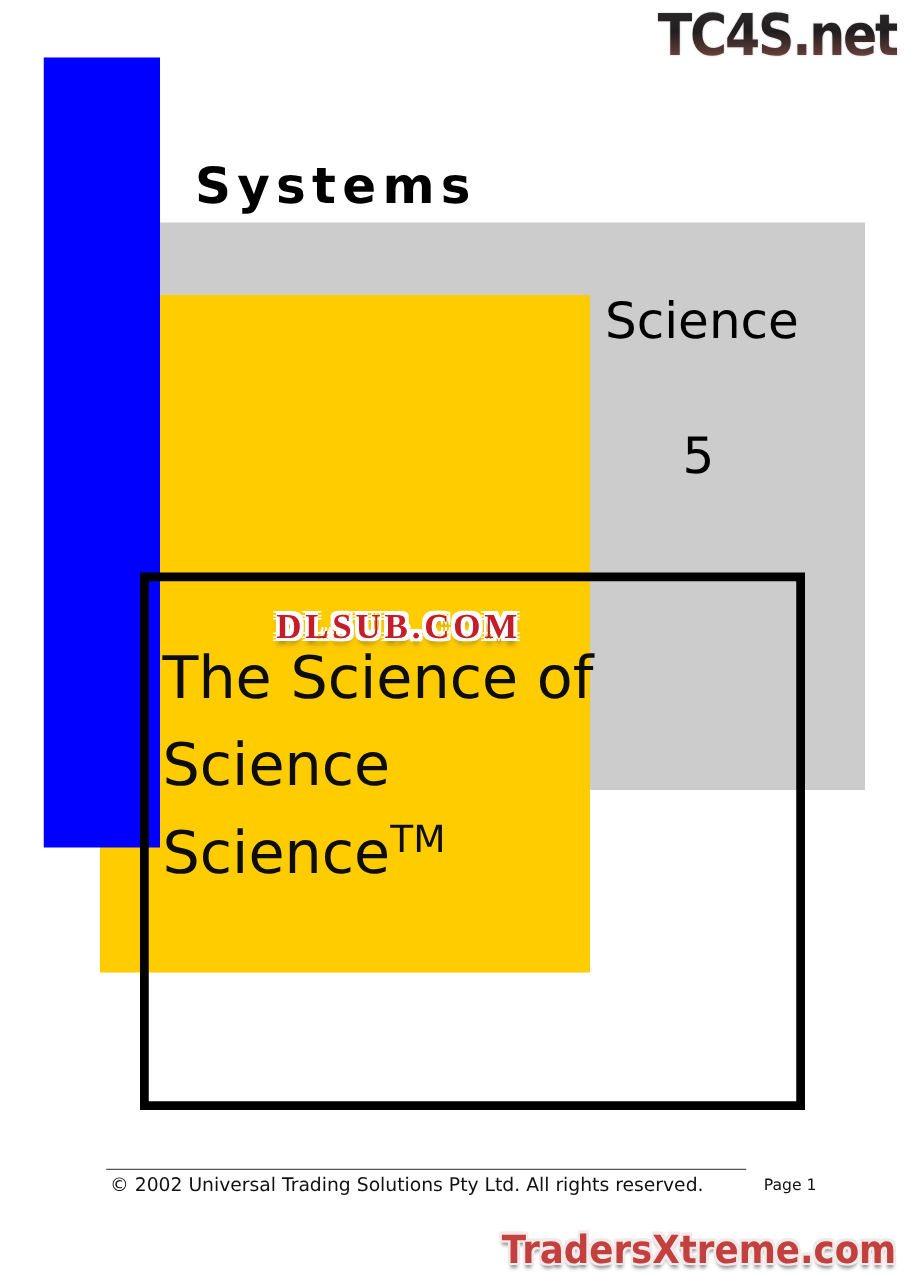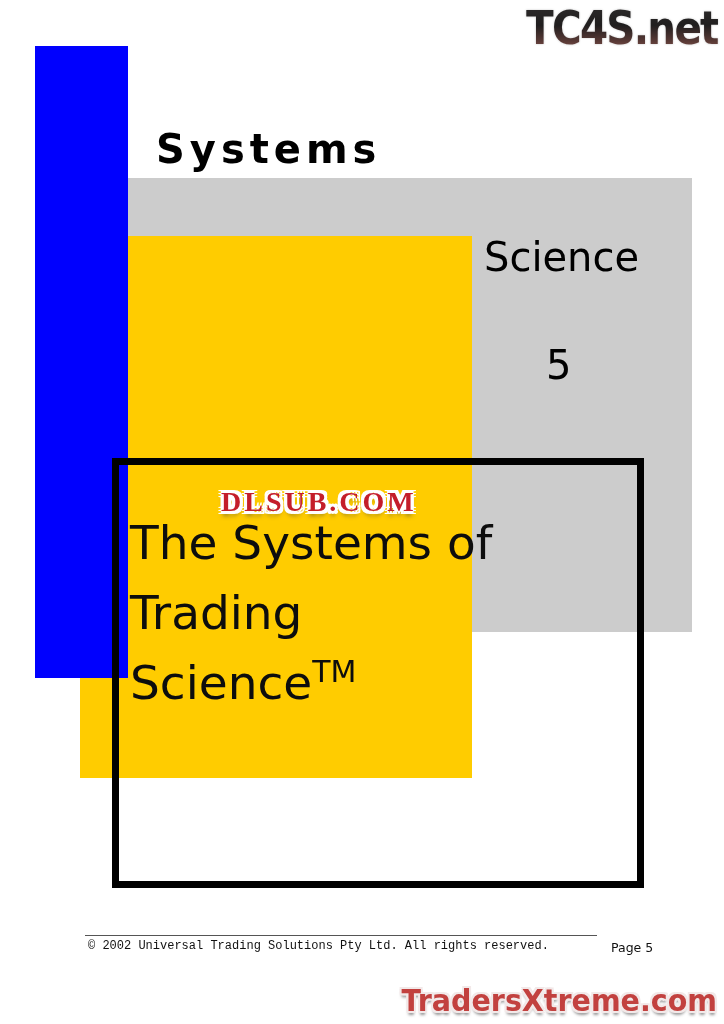--- a/index.html
+++ b/index.html
@@ -16,21 +16,21 @@
 
   
   .kicker{left:156px;top:126px;font-size:40px;letter-spacing:5px;color:#000;z-index:5;font-weight:bold;}
   .module-label{left:484px;top:234px;font-size:40px;color:#000;z-index:5;}
   .module-number{left:546px;top:342px;font-size:40px;color:#000;z-index:5;}
   .title{left:130px;top:508px;width:520px;font-size:47px;line-height:70px;color:#0d0d0d;z-index:5;}
   .title sup{font-size:30px;vertical-align:super;line-height:0;}
 
   
   .footer-rule{left:85px;top:935px;width:512px;height:1px;background:#555;z-index:5;}
-  .footer-copyright{left:88px;top:939px;font-size:12px;color:#111;z-index:5;font-family:Liberation Mono, monospace;}
+  .footer-copyright{left:88px;top:939px;font-size:15px;color:#111;z-index:5;}
   .footer-page{left:611px;top:940px;font-size:12.5px;color:#111;z-index:5;}
 
   
   .tc4s-logo{right:6px;top:1px;font-size:46px;font-weight:bold;letter-spacing:-2px;
      transform:scaleX(0.88);transform-origin:100% 0;z-index:6;
      background:linear-gradient(#2f2d2d 0%,#201e1e 45%,#5a3a36 75%,#96625a 100%);
      -webkit-background-clip:text;background-clip:text;color:transparent;
      filter:drop-shadow(0 0 1px #c9c9c9);}
   .dlsub-watermark{left:221px;top:486px;font-size:28px;font-weight:bold;letter-spacing:3px;
      font-family:Liberation Serif, serif;color:#c41e2a;z-index:7;
@@ -49,23 +49,23 @@
 <div class="abs gray-panel"></div>
 <div class="abs yellow-panel"></div>
 <div class="abs blue-bar"></div>
 <div class="abs black-frame"></div>
 
 <div class="abs kicker">Systems</div>
 <div class="abs module-label">Science</div>
 <div class="abs module-number">5</div>
 
 <div class="abs title">
-  <span>The Systems of Trading</span><br>
+  <span>The Science of Science</span><br>
   <span>Science</span><sup>TM</sup>
 </div>
 
 <div class="abs tc4s-logo">TC4S.net</div>
 <div class="abs dlsub-watermark">DLSUB.COM</div>
 <div class="abs tx-logo">TradersXtreme.com</div>
 
 <div class="abs footer-rule"></div>
 <div class="abs footer-copyright">© 2002 Universal Trading Solutions Pty Ltd. All rights reserved.</div>
-<div class="abs footer-page">Page 5</div>
+<div class="abs footer-page">Page 1</div>
 
 </body></html>

